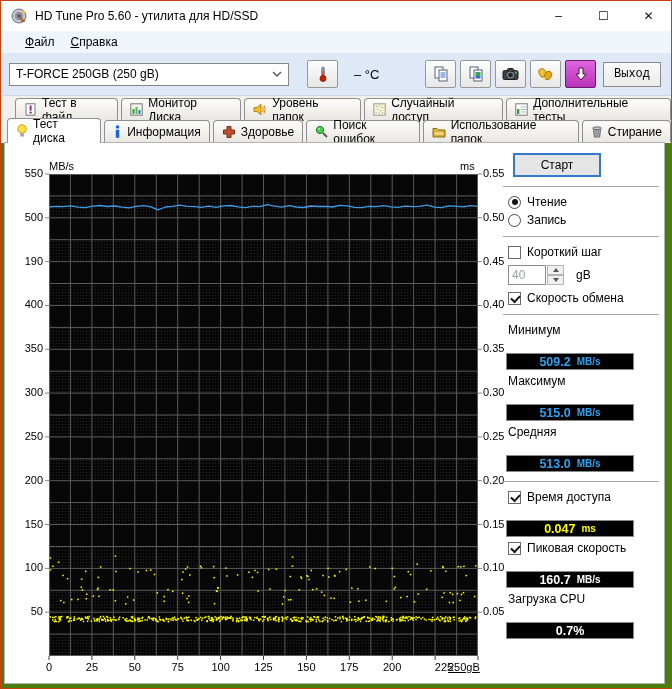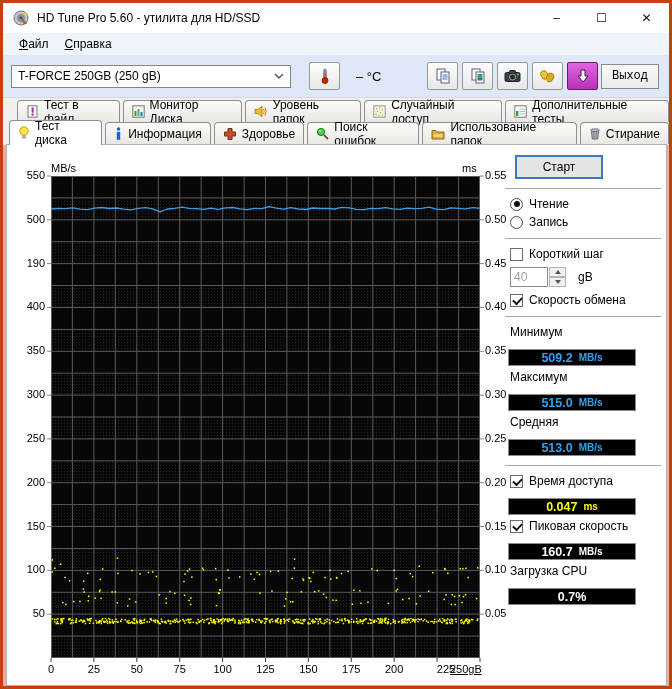--- a/index.html
+++ b/index.html
@@ -1,27 +1,27 @@
 <!DOCTYPE html>
 <html><head>
 <meta charset="utf-8">
 <style>
   html,body{margin:0;padding:0;background:#9b9b9b;}
   body{width:672px;height:689px;position:relative;font-family:"Liberation Sans",sans-serif;-webkit-font-smoothing:antialiased;}
-  .window{position:absolute;inset:0;border:3px solid #c2410c;background:#fca5a5;box-sizing:border-box;overflow:hidden;}
+  .window{position:absolute;inset:0;border:1px solid #c2410c;background:#4d7c0f;box-sizing:border-box;overflow:hidden;}
 
   
   .titlebar{position:absolute;left:0;top:0;right:0;height:30px;background:#ffffff;display:flex;align-items:center;}
   .titlebar .app-title{font-size:12px;color:#000;margin-left:8px;}
   .app-ico{margin-left:10px;width:16px;height:16px;flex:0 0 16px;}
   .win-btns{margin-left:auto;display:flex;height:30px;}
   .win-btn{width:45px;height:30px;display:flex;align-items:center;justify-content:center;font-size:12px;color:#111;cursor:default;}
 
   
-  .menubar{position:absolute;left:0;top:30px;right:0;height:22px;background:#f0f4fb;display:flex;align-items:center;padding-left:8px;box-sizing:border-box;}
+  .menubar{position:absolute;left:0;top:30px;right:0;height:22px;background:#f0f4fb;display:flex;align-items:center;padding-left:16px;box-sizing:border-box;}
   .menu-item{font-size:12px;color:#000;padding:2px 8px;}
   .menu-item::first-letter{text-decoration:underline;}
 
   
   .toolbar{position:absolute;left:0;top:52px;right:0;height:43px;background:#dfe8f6;display:flex;align-items:center;box-sizing:border-box;border-bottom:1px solid #cdd9ec;}
   .combo{margin-left:8px;width:280px;height:23px;background:#fff;border:1px solid #868686;display:flex;align-items:center;font-size:12px;padding:0 6px;box-sizing:border-box;color:#000;}
   .combo .chev{margin-left:auto;}
   .tool-btn{width:31px;height:28px;background:linear-gradient(#fdfdfd,#e7e7e7);border:1px solid #979797;border-radius:2px;display:flex;align-items:center;justify-content:center;box-sizing:border-box;padding:0;}
   .thermo-btn{margin-left:18px;}
   .temp-text{margin-left:16px;font-size:13px;color:#000;}
@@ -57,21 +57,21 @@
   .checkbox{width:13px;height:13px;border:1px solid #6a6a6a;background:#fff;position:relative;flex:0 0 13px;box-sizing:border-box;}
   .checkbox.checked::after{content:"";position:absolute;left:2px;top:2.5px;width:7px;height:4px;border-left:2px solid #111;border-bottom:2px solid #111;transform:rotate(-47deg);}
   .spin-row{display:flex;align-items:center;margin:6px 0 6px 7px;}
   .spin-input{width:38px;height:20px;border:1px solid #8a8a8a;font-size:12px;color:#9aa0a6;padding:0 3px;box-sizing:border-box;font-family:"Liberation Sans",sans-serif;}
   .spin-btns{display:flex;flex-direction:column;width:17px;height:20px;margin-left:1px;}
   .spin-btn{flex:1;background:#f0f0f0;border:1px solid #b5b5b5;display:flex;align-items:center;justify-content:center;box-sizing:border-box;padding:0;}
   .arrow-up{width:0;height:0;border-left:3px solid transparent;border-right:3px solid transparent;border-bottom:4px solid #555;}
   .arrow-down{width:0;height:0;border-left:3px solid transparent;border-right:3px solid transparent;border-top:4px solid #555;}
   .spin-unit{margin-left:12px;}
   .stat-label{margin:4px 0 2px 7px;}
-  .value-box{margin:10px 0 3px 5px;width:126px;height:15px;background:#000;border:1px solid #8a8a8a;display:flex;align-items:center;justify-content:center;gap:6px;}
+  .value-box{margin:16px 0 3px 5px;width:126px;height:15px;background:#000;border:1px solid #8a8a8a;display:flex;align-items:center;justify-content:center;gap:6px;}
   .value-box .val{font-size:12.5px;font-weight:bold;}
   .value-box .unit{font-size:10px;font-weight:bold;}
 </style>
 </head>
 <body>
 
 <div class="window">
 
   <div class="titlebar">
     <svg class="app-ico" viewBox="0 0 16 16">

